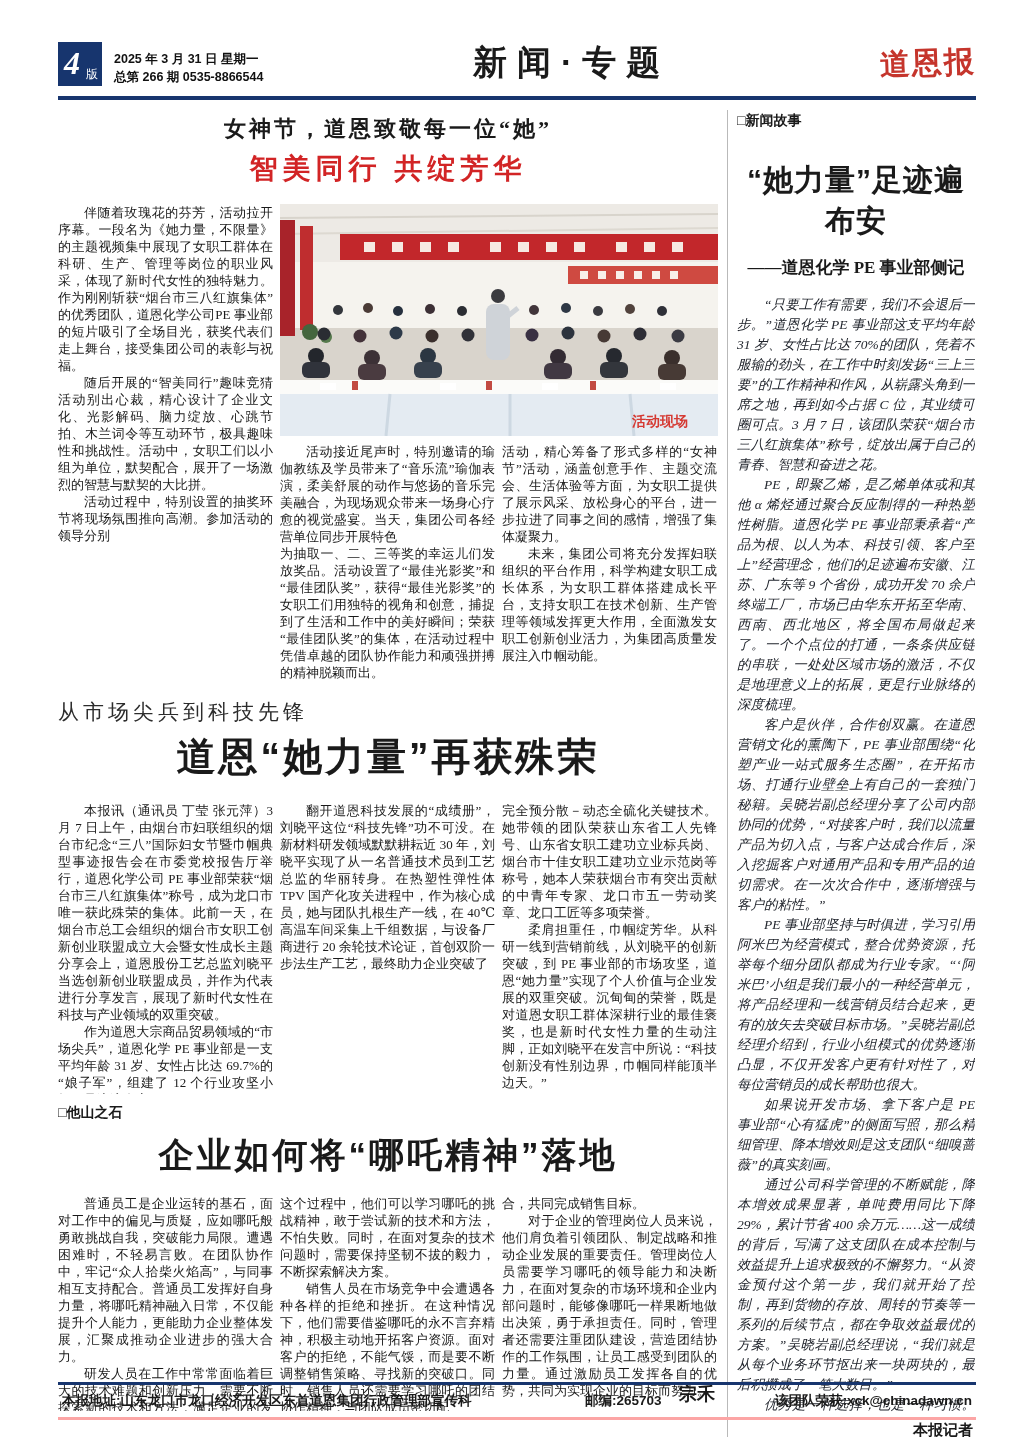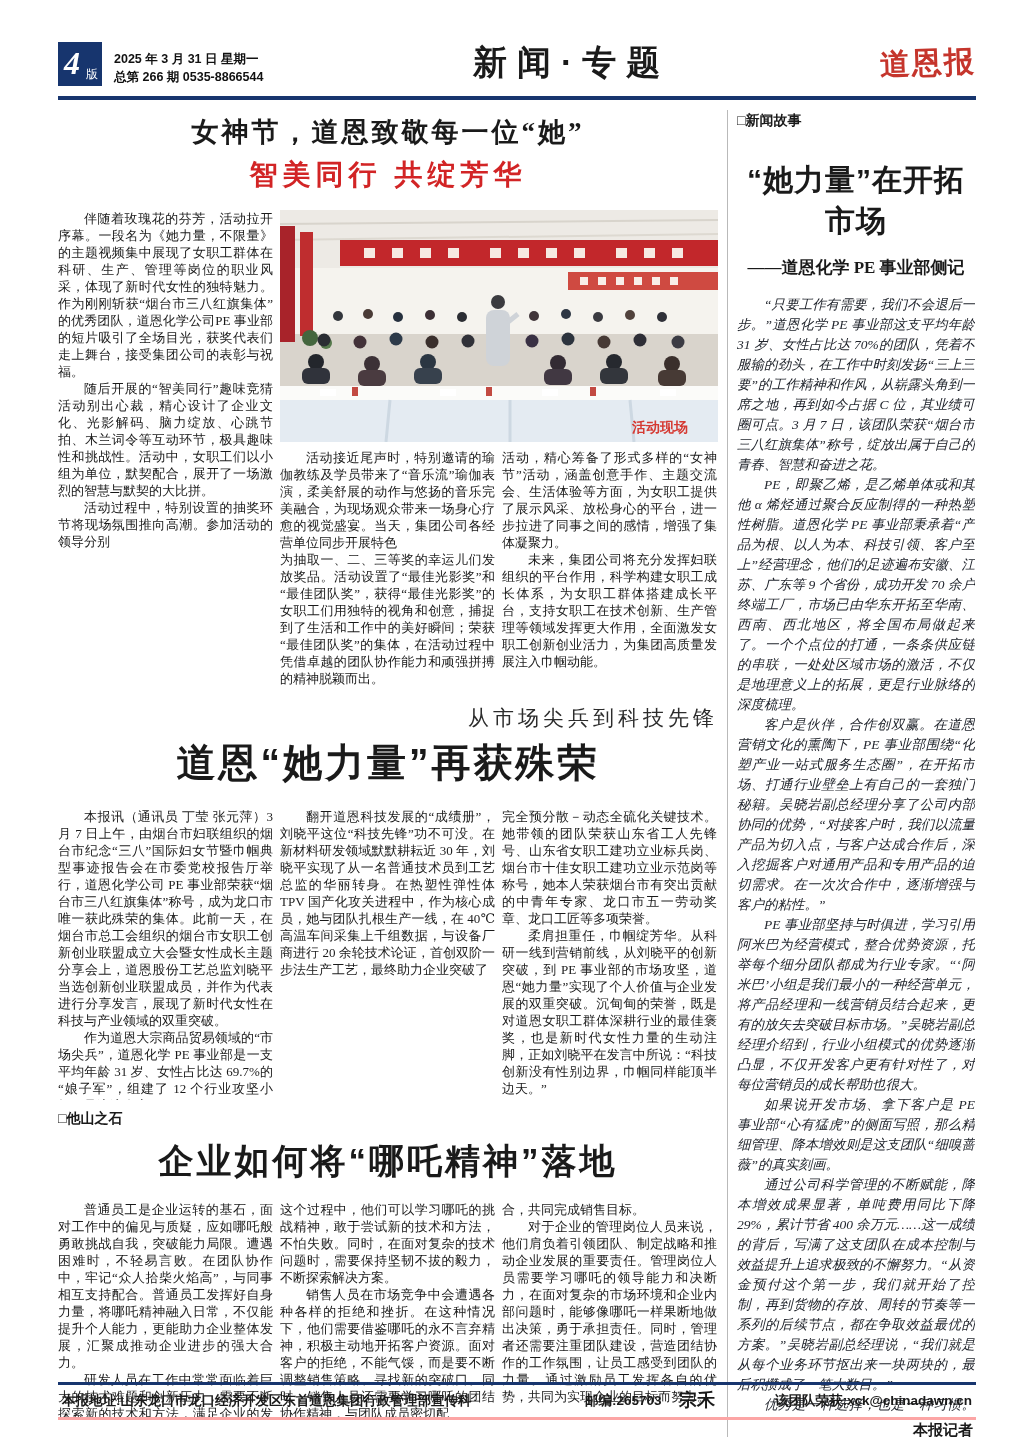--- a/index.html
+++ b/index.html
@@ -17,33 +17,33 @@
   .mast-dates{margin-left:12px;font-family:"Liberation Sans","DejaVu Sans",sans-serif;font-weight:bold;font-size:12.5px;line-height:18px;color:#111;}
   .mast-center{flex:1;text-align:center;}
   .section-title{font-size:34px;font-weight:900;letter-spacing:10px;font-family:"Liberation Sans","DejaVu Sans",sans-serif;transform:skewX(-3deg);}
   .paper-name{font-size:30px;font-weight:bold;color:#c5352c;transform:rotate(-2deg);letter-spacing:2px;flex:0 0 auto;margin-bottom:2px;}
   
   .content{display:flex;margin-top:2px;}
   .left-zone{width:660px;}
   .v-divider{width:1px;background:#b9b9b9;margin:8px 9px 0 9px;}
   .right-zone{width:238px;}
   
-  .a1-kicker{text-align:center;font-size:27px;font-weight:bold;letter-spacing:3px;margin-top:12px;}
+  .a1-kicker{text-align:center;font-size:22px;font-weight:bold;letter-spacing:3px;margin-top:12px;}
   .a1-headline{text-align:center;font-size:28px;font-weight:900;color:#d22425;letter-spacing:5px;font-family:"Liberation Sans","DejaVu Sans",sans-serif;margin:6px 0 16px 0;}
   .cols{display:flex;gap:7px;}
   .col{width:215px;overflow:hidden;}
   .body-text p{margin:0;font-size:13px;line-height:17px;text-align:justify;text-justify:inter-ideograph;}
   .body-text p.para{text-indent:2em;}
   .body-text p.cont{text-indent:0;}
   .a1-body{height:478px;overflow:hidden;}
   .a1-right{width:438px;display:flex;flex-direction:column;}
   .photo{width:438px;height:232px;background:#ddd8d0;margin-bottom:7px;flex:0 0 auto;}
   .a1-sub{display:flex;gap:7px;flex:1;overflow:hidden;}
   
-  .a2-kicker{text-align:right;font-size:21px;letter-spacing:4px;color:#2c2c2c;margin-top:16px;font-family:"Liberation Sans","DejaVu Sans",sans-serif;}
+  .a2-kicker{text-align:left;font-size:21px;letter-spacing:4px;color:#2c2c2c;margin-top:16px;font-family:"Liberation Sans","DejaVu Sans",sans-serif;}
   .a2-headline{text-align:center;font-size:39px;font-weight:900;letter-spacing:3px;font-family:"Liberation Sans","DejaVu Sans",sans-serif;margin:4px 0 18px 0;}
   .a2-body{height:292px;overflow:hidden;}
   
   .sec-label{font-size:14px;font-weight:bold;font-family:"Liberation Sans","DejaVu Sans",sans-serif;}
   .a3-label{margin-top:10px;}
   .a3-headline{text-align:center;font-size:35px;font-weight:900;letter-spacing:3px;font-family:"Liberation Sans","DejaVu Sans",sans-serif;margin:10px 0 16px 0;}
   .a3-body{height:216px;overflow:hidden;}
   .byline-inline{font-weight:bold;text-align:right;font-size:18px;margin-top:-17px;padding-right:2px;}
   
   .rz-label{margin-top:10px;}
@@ -248,21 +248,21 @@
           </div>
         </div>
       </div>
 
     </div>
 
     <div class="v-divider"></div>
 
     <div class="right-zone">
       <div class="sec-label rz-label">□新闻故事</div>
-      <div class="rz-headline">“她力量”在开拓市场</div>
+      <div class="rz-headline">“她力量”足迹遍布安</div>
       <div class="rz-subtitle">——道恩化学 PE 事业部侧记</div>
       <div class="rz-body">
           <p class="para">“只要工作有需要，我们不会退后一步。”道恩化学 PE 事业部这支平均年龄 31 岁、女性占比达 70%的团队，凭着不服输的劲头，在工作中时刻发扬“三上三要”的工作精神和作风，从崭露头角到一席之地，再到如今占据 C 位，其业绩可圈可点。3 月 7 日，该团队荣获“烟台市三八红旗集体”称号，绽放出属于自己的青春、智慧和奋进之花。</p>
           <p class="para">PE，即聚乙烯，是乙烯单体或和其他 α 烯烃通过聚合反应制得的一种热塑性树脂。道恩化学 PE 事业部秉承着“产品为根、以人为本、科技引领、客户至上”经营理念，他们的足迹遍布安徽、江苏、广东等 9 个省份，成功开发 70 余户终端工厂，市场已由华东开拓至华南、西南、西北地区，将全国布局做起来了。一个个点位的打通，一条条供应链的串联，一处处区域市场的激活，不仅是地理意义上的拓展，更是行业脉络的深度梳理。</p>
           <p class="para">客户是伙伴，合作创双赢。在道恩营销文化的熏陶下，PE 事业部围绕“化塑产业一站式服务生态圈”，在开拓市场、打通行业壁垒上有自己的一套独门秘籍。吴晓岩副总经理分享了公司内部协同的优势，“对接客户时，我们以流量产品为切入点，与客户达成合作后，深入挖掘客户对通用产品和专用产品的迫切需求。在一次次合作中，逐渐增强与客户的粘性。”</p>
           <p class="para">PE 事业部坚持与时俱进，学习引用阿米巴为经营模式，整合优势资源，托举每个细分团队都成为行业专家。“‘阿米巴’小组是我们最小的一种经营单元，将产品经理和一线营销员结合起来，更有的放矢去突破目标市场。”吴晓岩副总经理介绍到，行业小组模式的优势逐渐凸显，不仅开发客户更有针对性了，对每位营销员的成长帮助也很大。</p>
           <p class="para">如果说开发市场、拿下客户是 PE 事业部“心有猛虎”的侧面写照，那么精细管理、降本增效则是这支团队“细嗅蔷薇”的真实刻画。</p>
           <p class="para">通过公司科学管理的不断赋能，降本增效成果显著，单吨费用同比下降 29%，累计节省 400 余万元……这一成绩的背后，写满了这支团队在成本控制与效益提升上追求极致的不懈努力。“从资金预付这个第一步，我们就开始了控制，再到货物的存放、周转的节奏等一系列的后续节点，都在争取效益最优的方案。”吴晓岩副总经理说，“我们就是从每个业务环节抠出来一块两块的，最后积攒成了一笔大数目。”</p>
           <p class="para">优秀是一种选择，也是一种习惯。这个团队成为名声在外的“娘子军”，一路走来，她们目光坚毅、步履坚定、铿锵前行。在工作的赛道上，不管是遥远的边疆地区，还是新兴的市场角落，只要工作有需要，她们便毫不犹豫地奔赴而去；在生活的赛道上，面对种种突发情况，她们也会同样选择以道恩人勇敢、积极、乐观的姿态积极应对。</p>
         </div>

